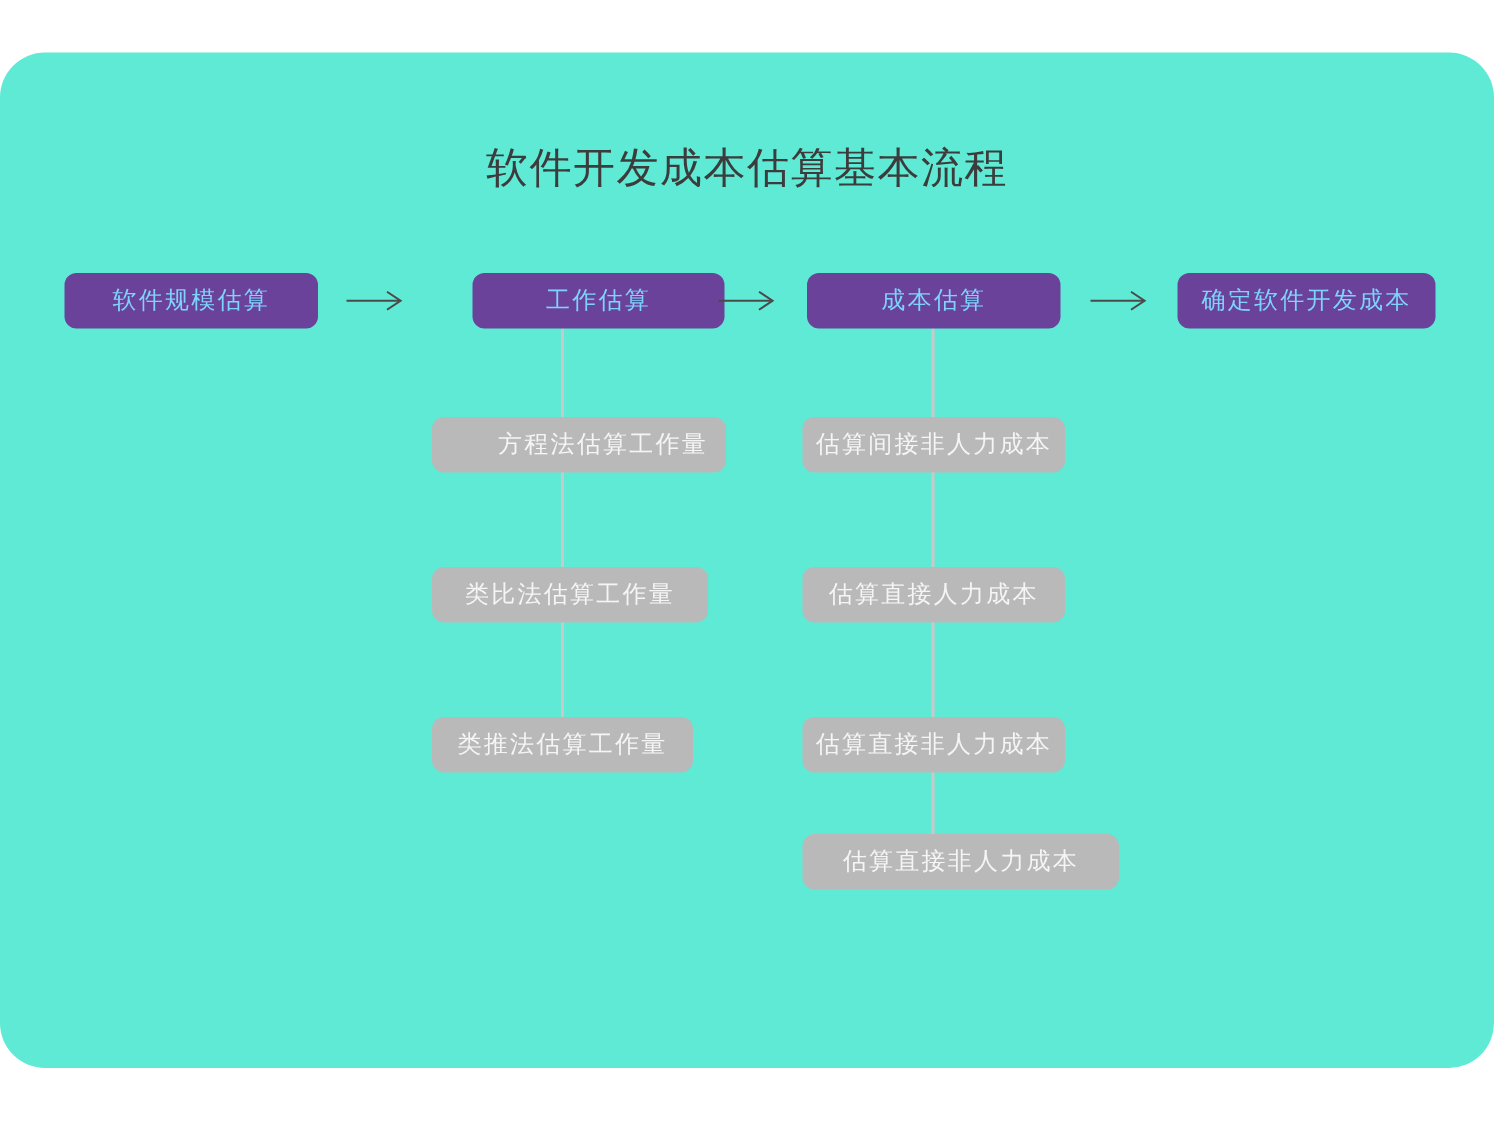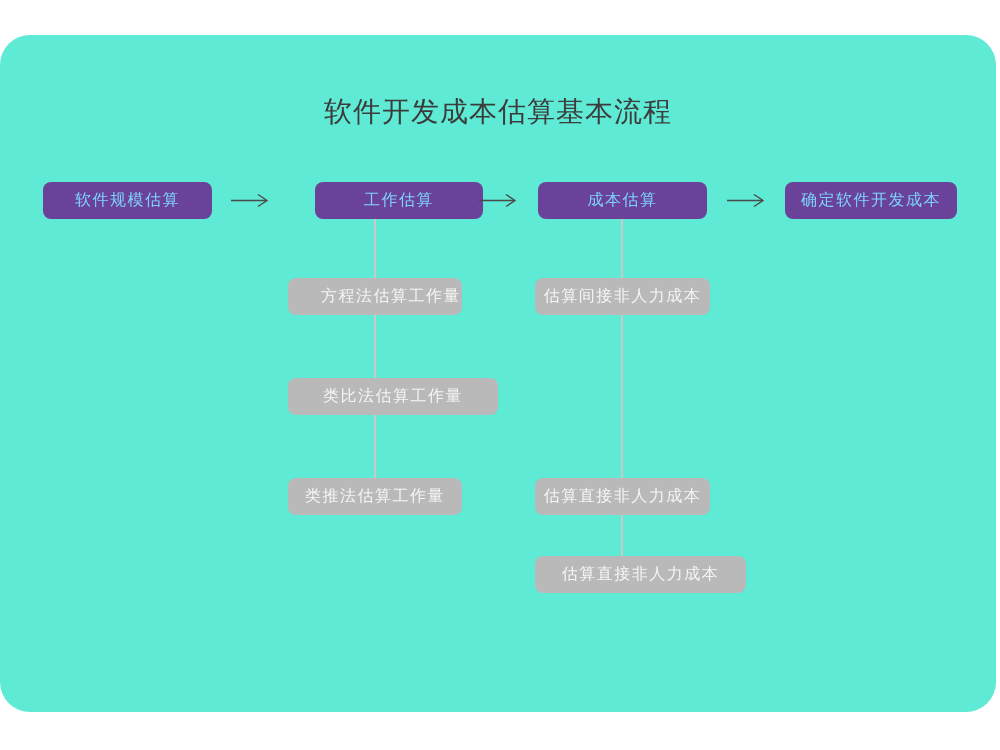--- a/index.html
+++ b/index.html
@@ -52,22 +52,22 @@
   .node-main { background: #6b4299; }
   .node-sub  { background: #b9b9b9; color: #f5f5f5; }
 
   
   .n1 { left: 43px;  top: 182px; width: 169px; }
   .n2 { left: 291px; top: 182px; width: 168px; margin-left: 24px; }
   .n3 { left: 538px; top: 182px; width: 169px; }
   .n4 { left: 785px; top: 182px; width: 172px; }
 
   
-  .a1 { left: 288px; top: 278px; width: 174px; padding-left: 32px; }
-  .a2 { left: 288px; top: 378px; width: 210px; }
+  .a1 { left: 288px; top: 278px; width: 196px; padding-left: 32px; }
+  .a2 { left: 288px; top: 378px; width: 184px; }
   .a3 { left: 288px; top: 478px; width: 174px; }
 
   
   .b1 { left: 535px; top: 278px; width: 175px; }
   .b2 { left: 535px; top: 378px; width: 175px; }
   .b3 { left: 535px; top: 478px; width: 175px; }
   .b4 { left: 535px; top: 556px; width: 211px; }
 
   .vline {
     position: absolute;
@@ -123,15 +123,16 @@
       <line x1="1" y1="8.5" x2="36" y2="8.5" stroke="#4a4a4a" stroke-width="1.4"></line>
       <path d="M28 2.5 L37 8.5 L28 14.5" fill="none" stroke="#4a4a4a" stroke-width="1.4"></path>
     </svg>
   </div>
 
   <div class="node node-sub a1">方程法估算工作量</div>
   <div class="node node-sub a2">类比法估算工作量</div>
   <div class="node node-sub a3">类推法估算工作量</div>
 
   <div class="node node-sub b1">估算间接非人力成本</div>
+  <div class="node node-sub b2">估算直接人力成本</div>
   <div class="node node-sub b3">估算直接非人力成本</div>
   <div class="node node-sub b4">估算直接非人力成本</div>
 </div>
 
 </body></html>

